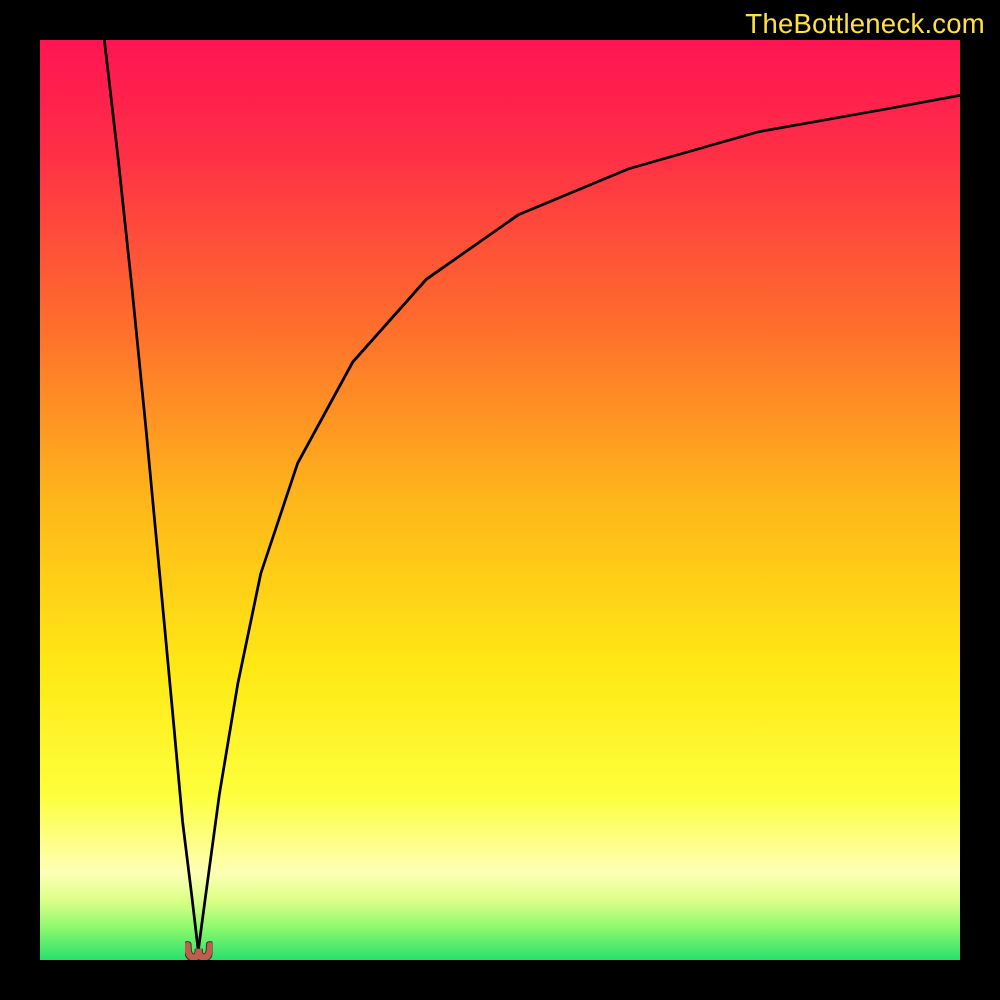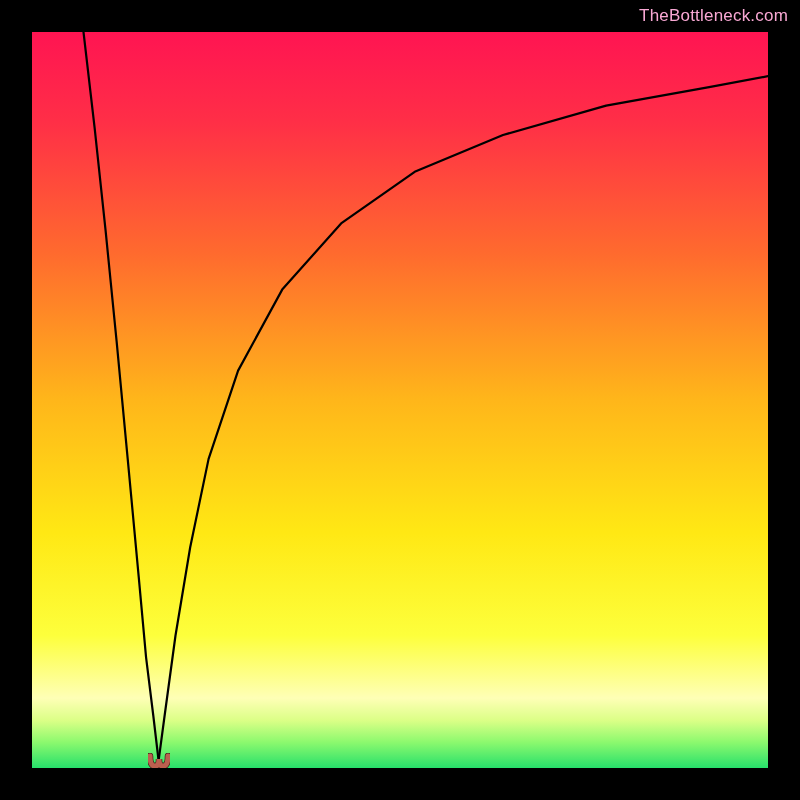--- a/index.html
+++ b/index.html
@@ -37,22 +37,22 @@
     position: absolute;
     width: 22px;
     height: 16px;
     transform: translate(-50%, -50%);
     pointer-events: none;
   }
   .watermark {
     position: absolute;
     top: 6px;
     right: 12px;
-    color: #f9a8d4;
-    font-size: 17px;
+    color: #fde047;
+    font-size: 22px;
     font-weight: 400;
     letter-spacing: 0.2px;
     user-select: none;
     text-align: center;
   }
 </style>
 </head>
 <body>
 
 <div class="frame">

